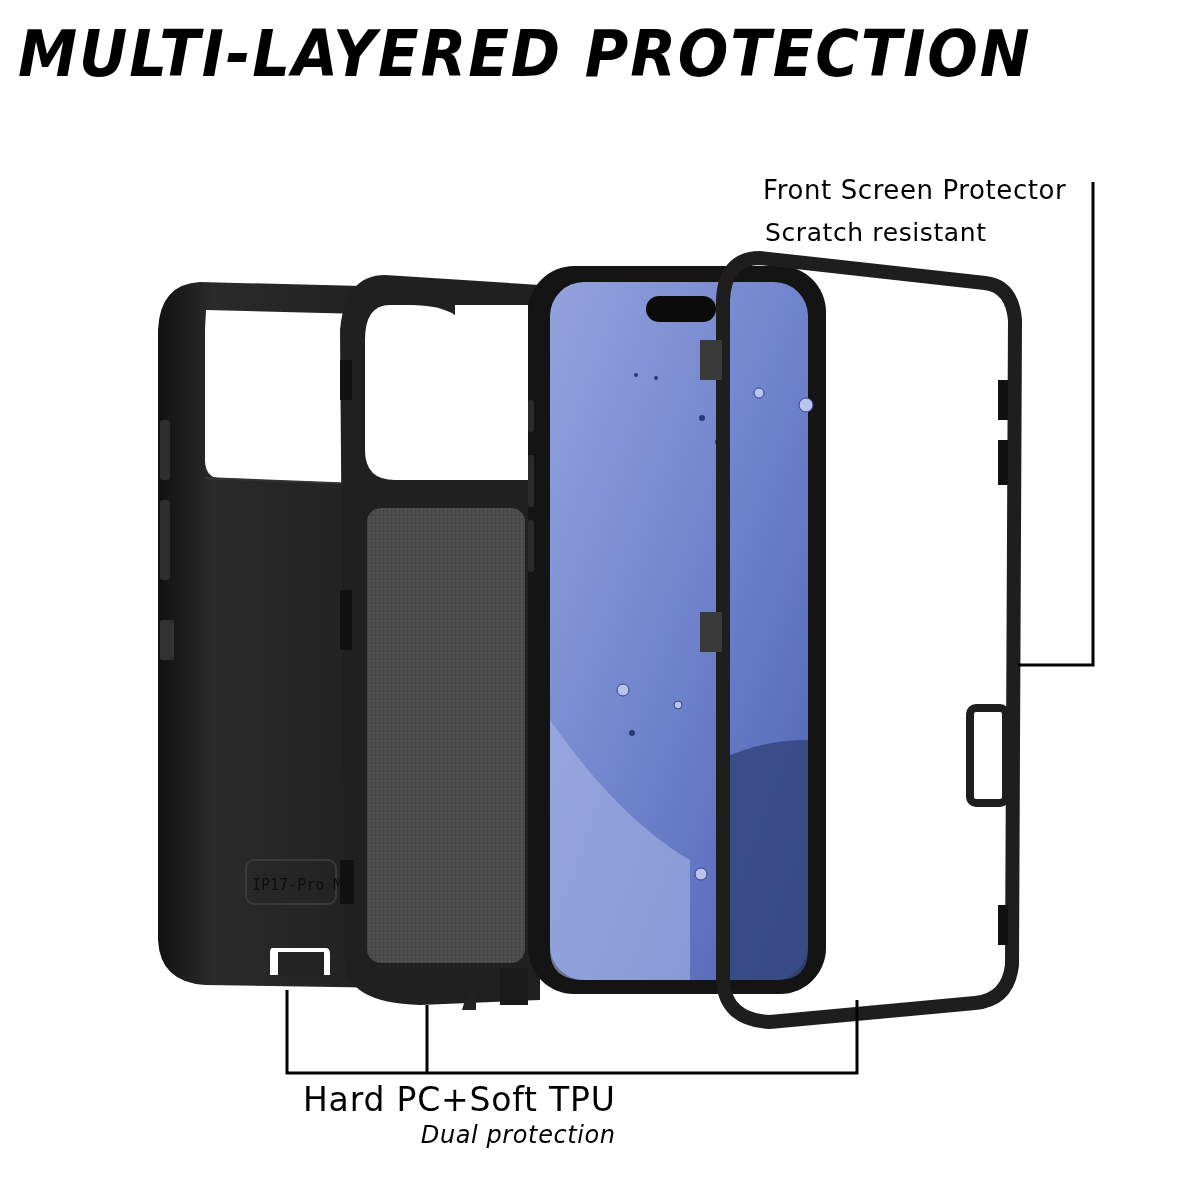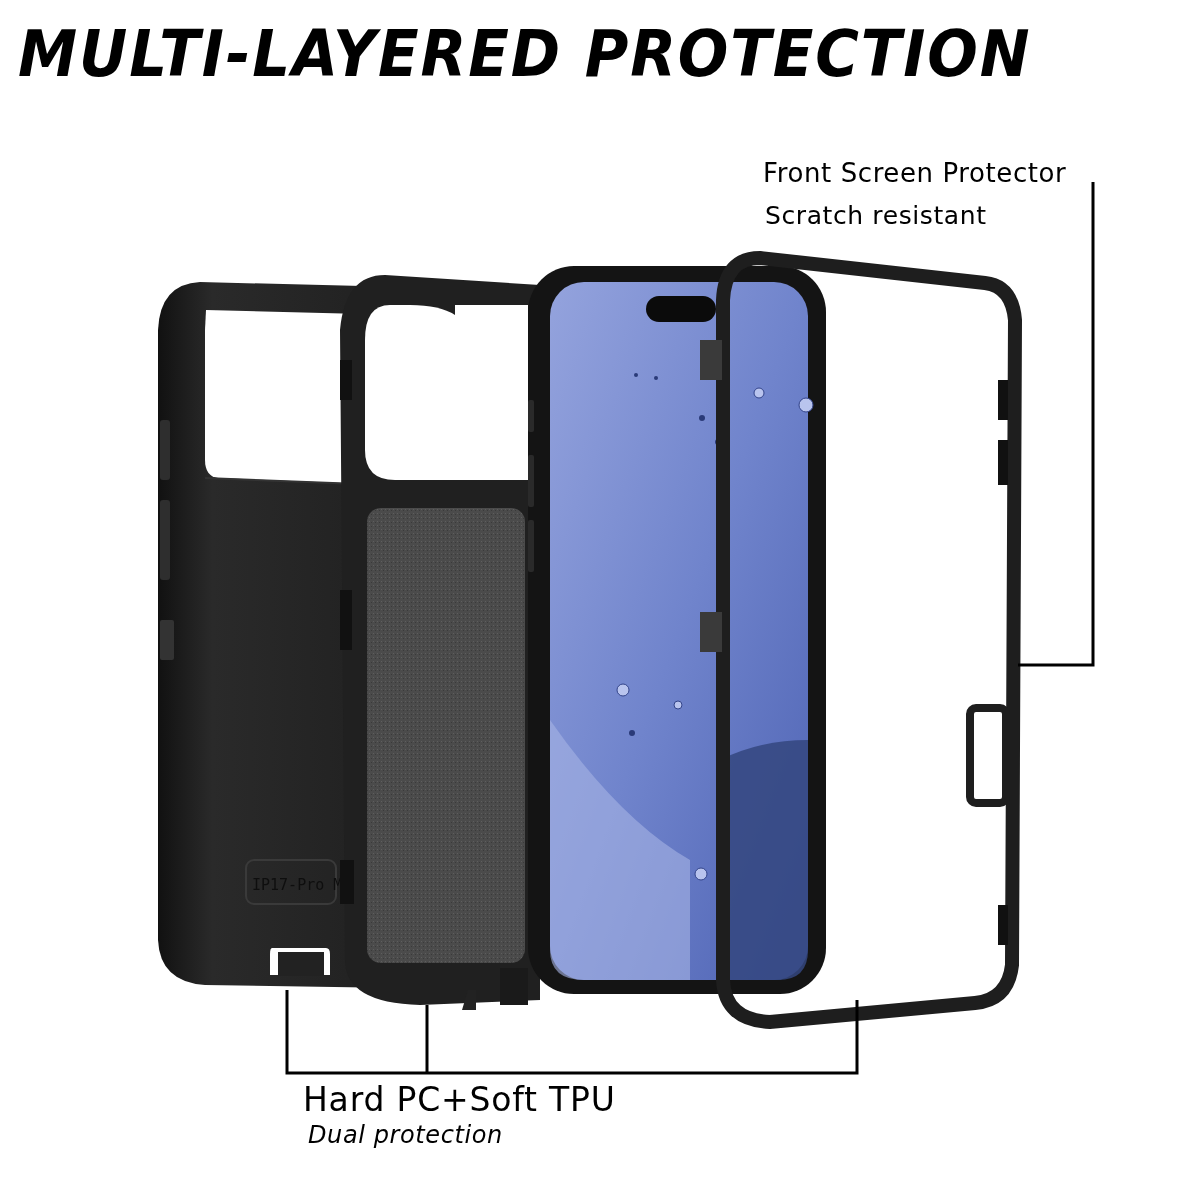--- a/index.html
+++ b/index.html
@@ -3,24 +3,24 @@
   <meta charset="utf-8">
   <style>
     html, body { margin: 0; padding: 0; background: #ffffff; }
     body { width: 1200px; height: 1200px; position: relative; overflow: hidden; font-family: "DejaVu Sans", sans-serif; color: #000; }
     .headline {
       position: absolute; left: 18px; top: 22px; margin: 0;
       font-family: "DejaVu Sans", sans-serif; font-weight: bold; font-style: italic;
       font-size: 64px; letter-spacing: 2px; line-height: 1;
       transform: scaleX(0.93); transform-origin: left top; color: #000;
     }
-    .callout-top { position: absolute; left: 763px; top: 156px; }
+    .callout-top { position: absolute; left: 763px; top: 173px; }
     .callout-top .title { font-size: 26px; line-height: 34px; white-space: nowrap; letter-spacing: 0.6px; }
     .callout-top .sub { font-size: 25px; line-height: 32px; margin-top: 10px; margin-left: 2px; white-space: nowrap; letter-spacing: 0.6px; }
-    .callout-bottom { position: absolute; left: 303px; top: 1080px; }
+    .callout-bottom { position: absolute; left: 303px; top: 1080px; text-align: right; }
     .callout-bottom .title { font-size: 33px; line-height: 40px; white-space: nowrap; letter-spacing: 0.8px; }
     .callout-bottom .sub { font-size: 24px; line-height: 30px; margin-left: 5px; white-space: nowrap; letter-spacing: 0.6px; font-style: italic; }
     svg.art { position: absolute; left: 0; top: 0; width: 1200px; height: 1200px; }
   </style>
 </head>
 <body>
 
 <h1 class="headline">MULTI-LAYERED PROTECTION</h1>
 
 <svg class="art" viewBox="0 0 1200 1200" xmlns="http://www.w3.org/2000/svg">

